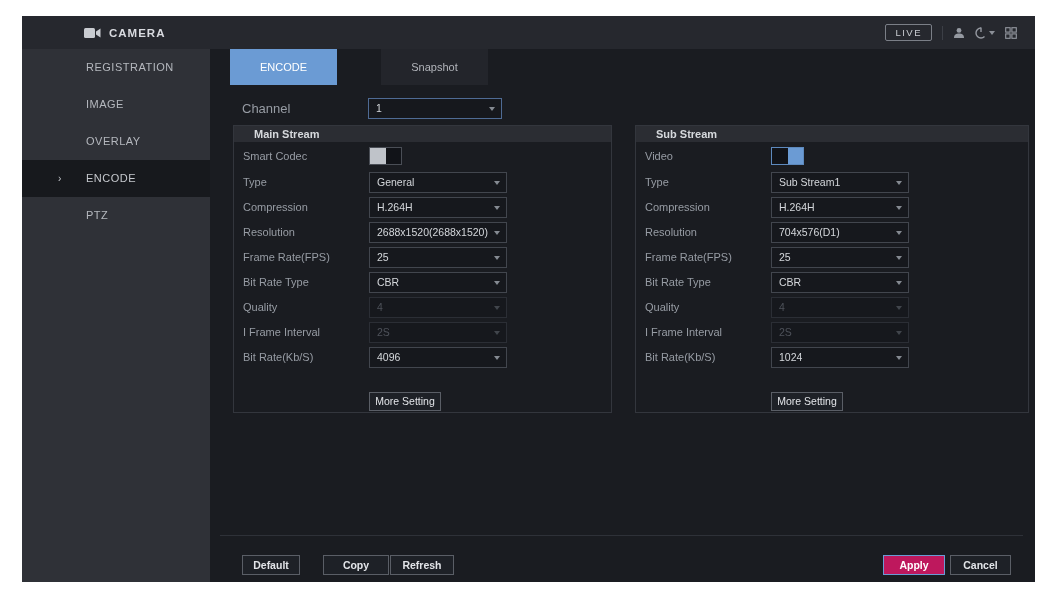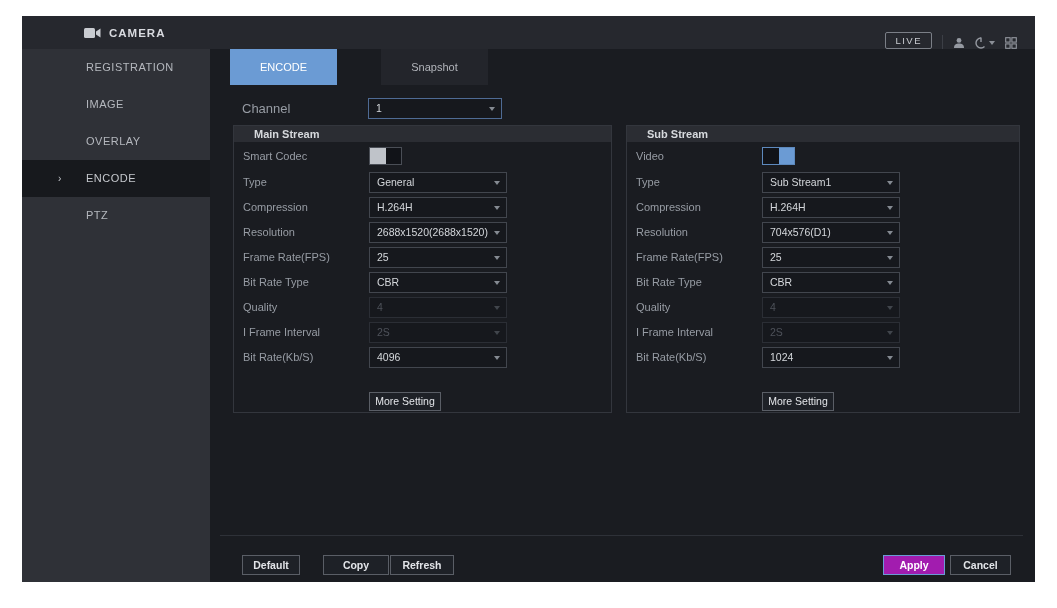--- a/index.html
+++ b/index.html
@@ -3,21 +3,21 @@
 <meta charset="utf-8">
 <style>
   html,body{margin:0;padding:0;background:#ffffff;width:1057px;height:608px;
     font-family:"Liberation Sans","DejaVu Sans",sans-serif;-webkit-font-smoothing:antialiased;}
   *{box-sizing:border-box;}
   .panel{position:absolute;left:22px;top:16px;width:1013px;height:566px;background:#1a1c21;overflow:hidden;}
   
   .titlebar{position:absolute;left:0;top:0;right:0;height:33px;background:#26282e;display:flex;align-items:center;}
   .cam-icon{margin-left:62px;display:inline-flex;align-items:center;}
   .app-title{margin-left:8px;font-size:11.5px;letter-spacing:1px;color:#d9dbe0;font-weight:bold;}
-  .tb-right{position:absolute;right:18px;top:0;height:33px;display:flex;align-items:flex-end;gap:10px;}
+  .tb-right{position:absolute;right:18px;top:0;height:33px;display:flex;align-items:center;gap:10px;}
   .live-btn{border:1px solid #7b7f87;border-radius:2px;color:#c9ccd1;font-size:9.5px;
     letter-spacing:1.5px;padding:2px 9px;line-height:11px;}
   .tb-divider{width:1px;height:14px;background:#3c3f46;}
   .tb-ic{display:inline-flex;align-items:center;}
   .caret-sm{width:0;height:0;border-left:3px solid transparent;border-right:3px solid transparent;
     border-top:4px solid #8b8f97;margin-left:2px;}
   
   .sidebar{position:absolute;left:0;top:33px;bottom:0;width:188px;background:#2f3137;}
   .side-item{position:relative;height:37px;line-height:37px;padding-left:64px;font-size:11px;
     letter-spacing:.5px;color:#b5b8be;cursor:pointer;}
@@ -55,21 +55,21 @@
   .toggle.off .half.b{background:#111318;}
   .toggle.on{border-color:#5d89bd;}
   .toggle.on .half.a{background:#111318;}
   .toggle.on .half.b{background:#6b9bd4;}
   .more-btn{position:absolute;left:135px;top:266px;width:72px;height:19px;background:#1e2127;
     border:1px solid #5a5e66;color:#e2e4e8;font-size:10.5px;line-height:17px;text-align:center;cursor:pointer;}
   
   .foot-line{position:absolute;left:10px;right:12px;top:486px;height:1px;background:#2e3138;}
   .fbtn{position:absolute;top:506px;height:20px;background:#1e2127;border:1px solid #5a5e66;
     color:#e2e4e8;font-size:10.5px;line-height:18px;text-align:center;cursor:pointer;font-weight:bold;}
-  .fbtn.primary{background:#a21caf;border-color:#6b9bd4;color:#ffffff;}
+  .fbtn.primary{background:#be185d;border-color:#6b9bd4;color:#ffffff;}
   svg{display:block;}
 </style>
 </head>
 <body>
 
 <div class="panel">
 
   <div class="titlebar">
     <span class="cam-icon">
       <svg width="17" height="12" viewBox="0 0 17 12">
@@ -214,21 +214,21 @@
         <span class="lbl">Bit Rate(Kb/S)</span>
         <span class="dd">
           <span class="val">4096</span>
           <span class="caret"></span>
         </span>
       </div>
     </div>
       <div class="more-btn">More Setting</div>
     </div>
 
-    <div class="group sub" style="left:416px;">
+    <div class="group sub" style="left:425px;">
       <div class="ghead">Sub Stream</div>
       <div class="grow">
         <span class="lbl">Video</span>
         <span class="toggle on" id="tg-sub">
           <span class="half a"></span>
           <span class="half b"></span>
         </span>
       </div>
       <div class="fields" id="fields-sub">
       <div class="grow">

